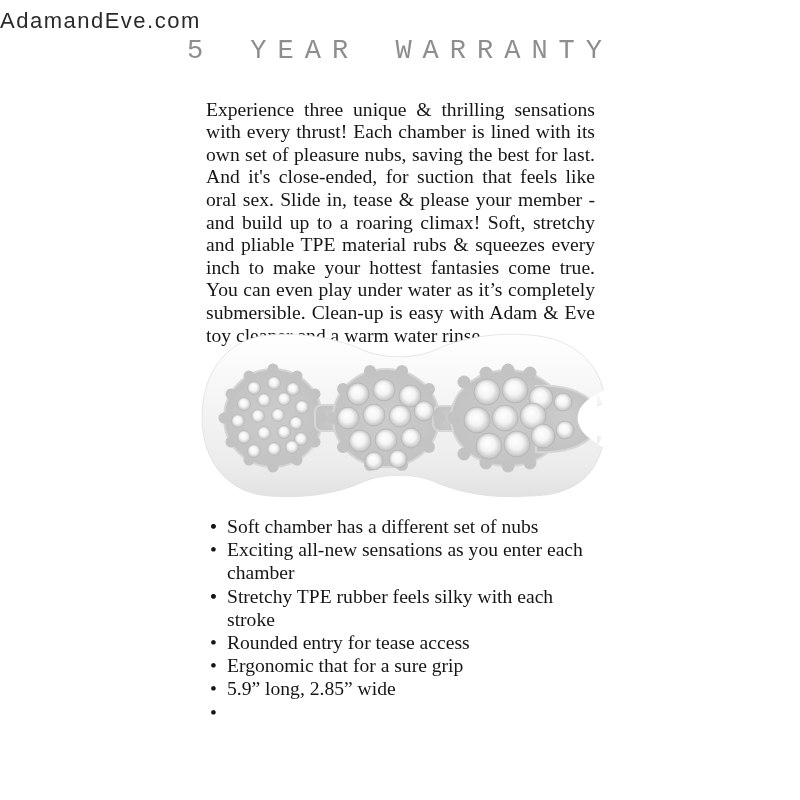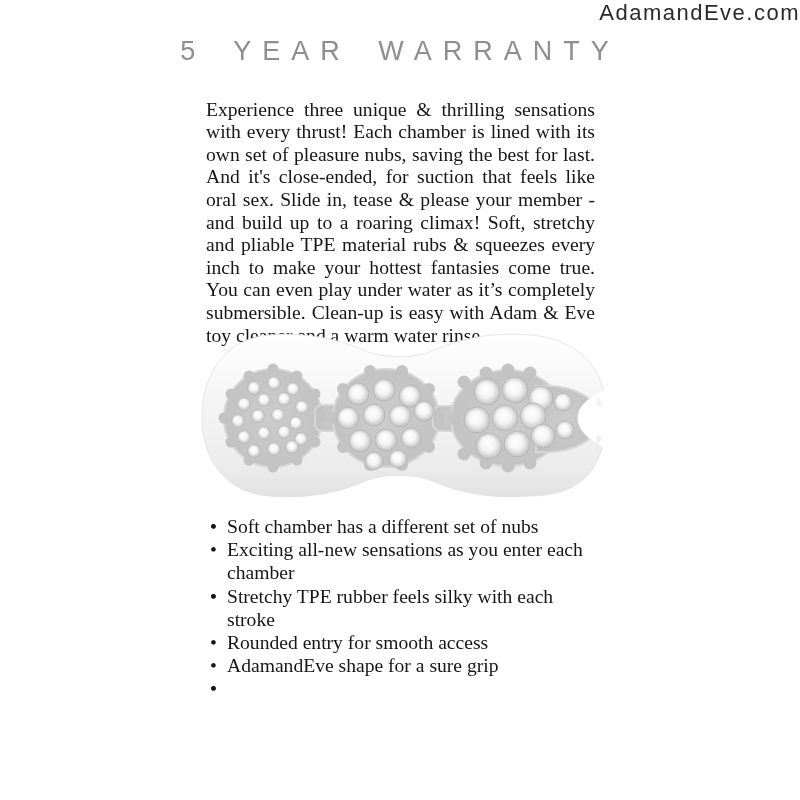--- a/index.html
+++ b/index.html
@@ -7,34 +7,34 @@
     width: 800px; height: 800px;
     background: #ffffff;
     position: relative;
     font-family: "Liberation Serif", serif;
     color: #141414;
     overflow: hidden;
   }
 
   .site-header {
     position: absolute;
-    top: 0; left: 0; right: 0;
-    text-align: right;
+    top: 8px; left: 0; right: 0;
+    text-align: left;
     font-family: "Liberation Sans", sans-serif;
     font-size: 22px;
     font-weight: 400;
     letter-spacing: 1.5px;
     color: #2a2a2a;
   }
 
   .warranty {
     position: absolute;
     top: 36px; left: 0; right: 0;
     text-align: center;
-    font-family: Liberation Sans, sans-serif;
+    font-family: Liberation Mono, monospace;
     font-size: 27px;
     color: #8e8e8e;
     letter-spacing: 11px;
     word-spacing: 9px;
     white-space: nowrap;
   }
 
   .description {
     position: absolute;
     top: 79px; left: 206px;
@@ -211,17 +211,17 @@
     <path d="M 401,68 C 375,81 375,103 402,118 C 412,102 412,84 401,68 L 416,60 L 416,126 L 401,118 Z" fill="#ffffff"></path>
   </svg>
 </div>
 
 <ul class="features">
   <li><span class="bullet">•</span></li>
   <li><span class="bullet">•</span><span>Soft chamber has a different set of nubs</span></li>
   <li><span class="bullet">•</span><span>Exciting all-new sensations as you enter each chamber</span></li>
   <li><span class="bullet">•</span></li>
   <li><span class="bullet">•</span><span>Stretchy TPE rubber feels silky with each stroke</span></li>
-  <li><span class="bullet">•</span><span>Rounded entry for smooth access</span></li>
-  <li><span class="bullet">•</span><span>AdamandEve shape for a sure grip</span></li>
-  <li><span class="bullet">•</span></li>
+  <li><span class="bullet">•</span><span>Rounded entry for tease access</span></li>
+  <li><span class="bullet">•</span><span>Ergonomic that for a sure grip</span></li>
+  <li><span class="bullet">•</span><span>5.9” long, 2.85” wide</span></li>
   <li><span class="bullet">•</span></li>
 </ul>
 
 </body></html>

